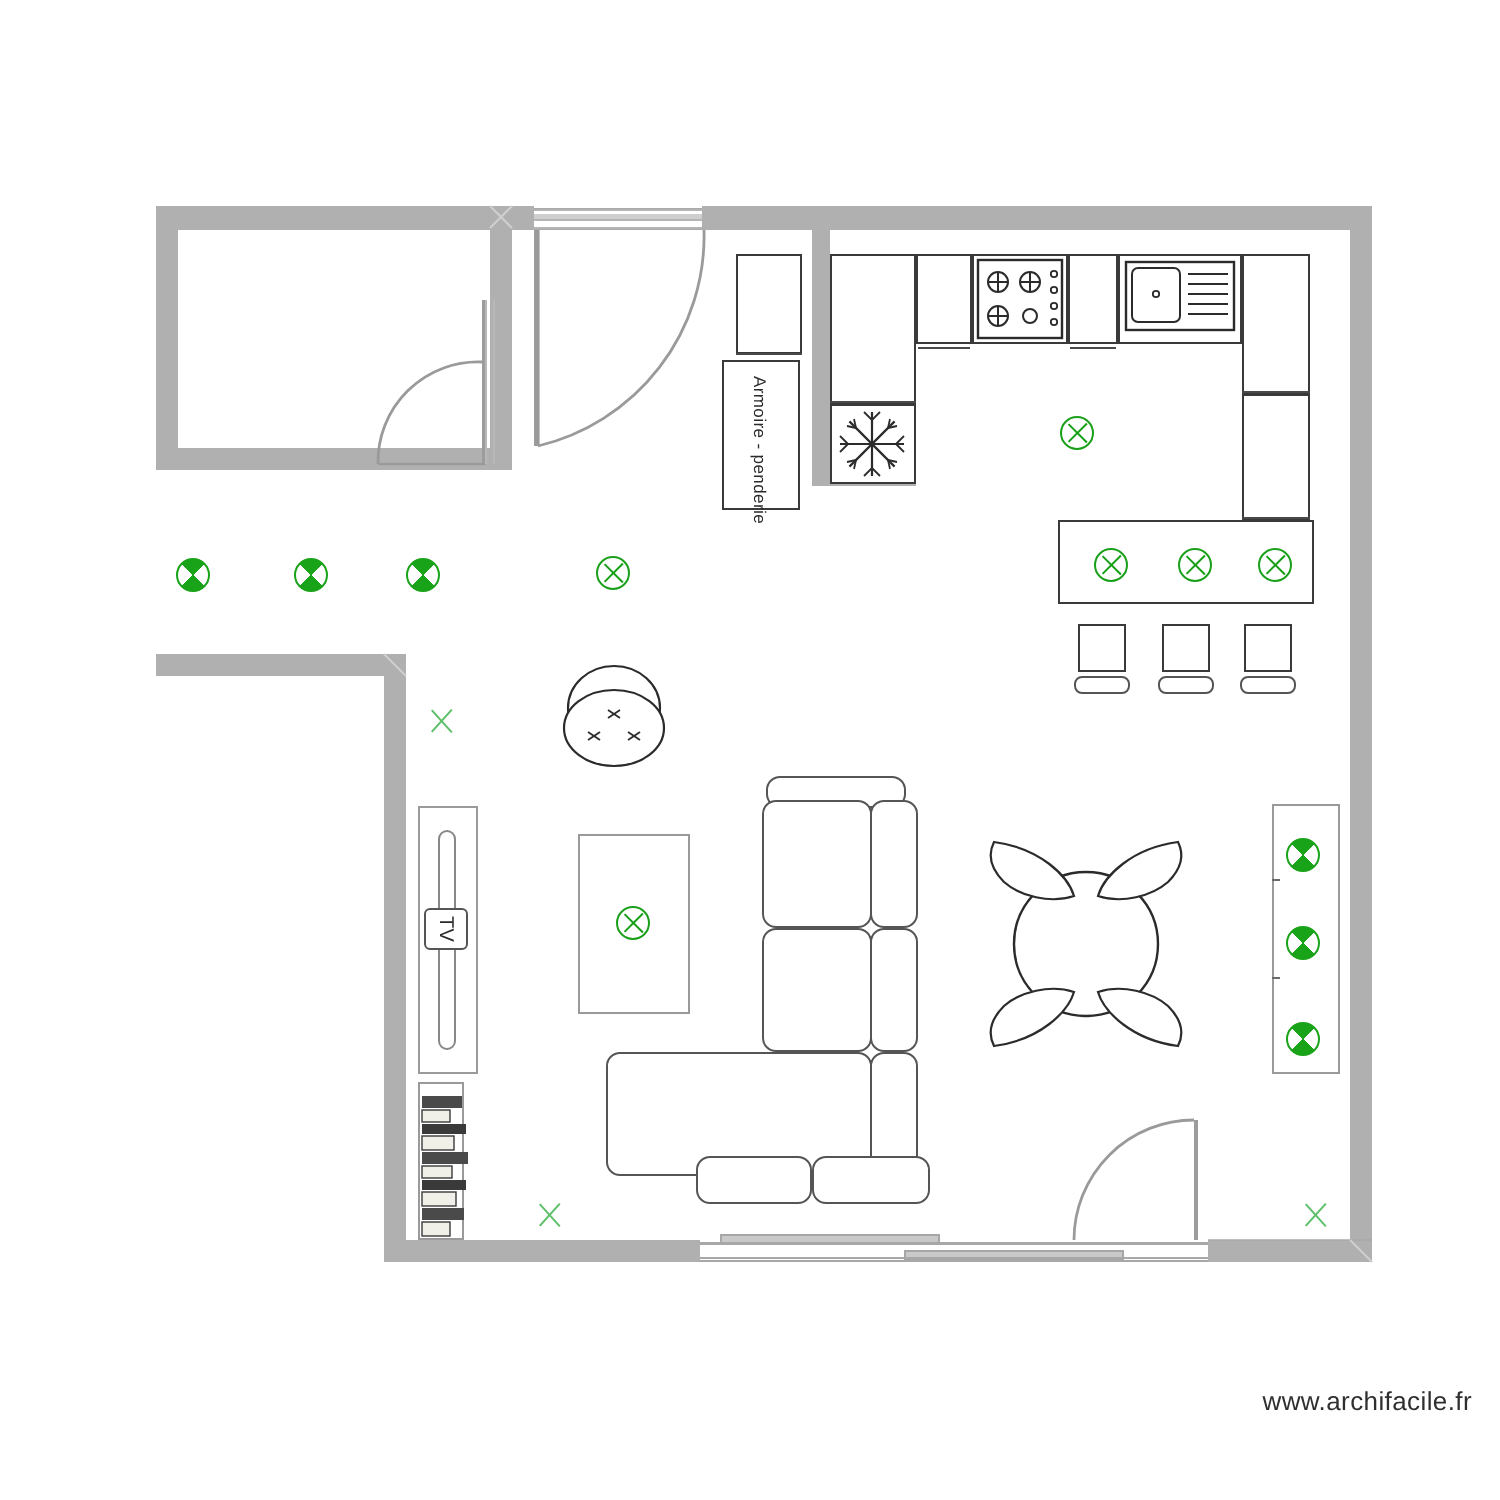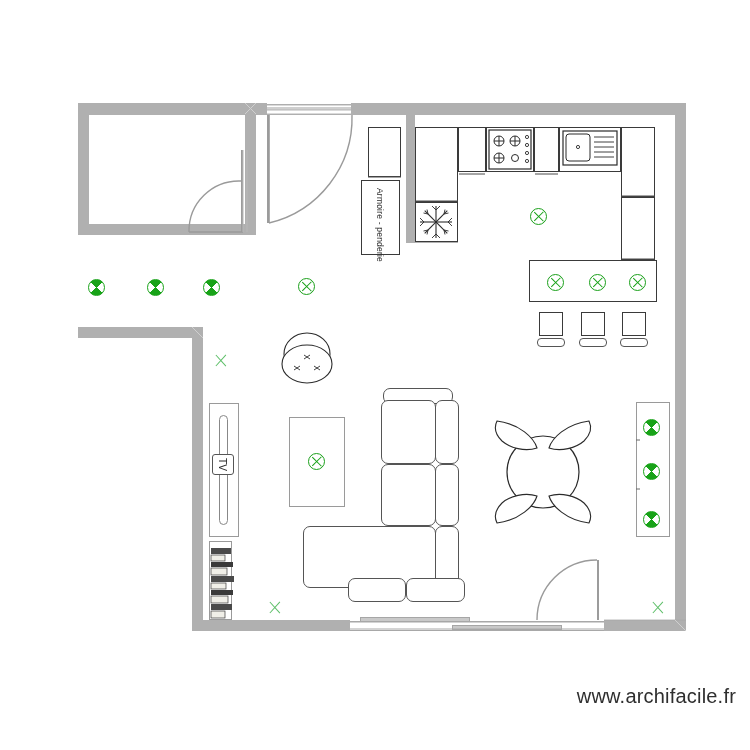--- a/index.html
+++ b/index.html
@@ -51,21 +51,21 @@
 
   
   .win{position:absolute;background:#ffffff;border-top:1px solid #a8a8a8;
        border-bottom:1px solid #a8a8a8;box-sizing:border-box;}
   .win-bar{position:absolute;background:#c9c9c9;border:1px solid #a6a6a6;
        box-sizing:border-box;}
 
   
   .vlabel{position:absolute;transform-origin:0 0;
       font-size:8.5px;color:#2a2a2a;white-space:nowrap;letter-spacing:.2px;}
-  .watermark{position:absolute;right:14px;bottom:42px;font-size:20px;
+  .watermark{position:absolute;right:14px;bottom:42px;font-size:13px;
       color:#2f2f2f;letter-spacing:.2px;}
 
   
   svg.ov{position:absolute;left:0;top:0;width:750px;height:750px;
       pointer-events:none;}
 </style>
 </head>
 <body>
 
 <div id="plan">

